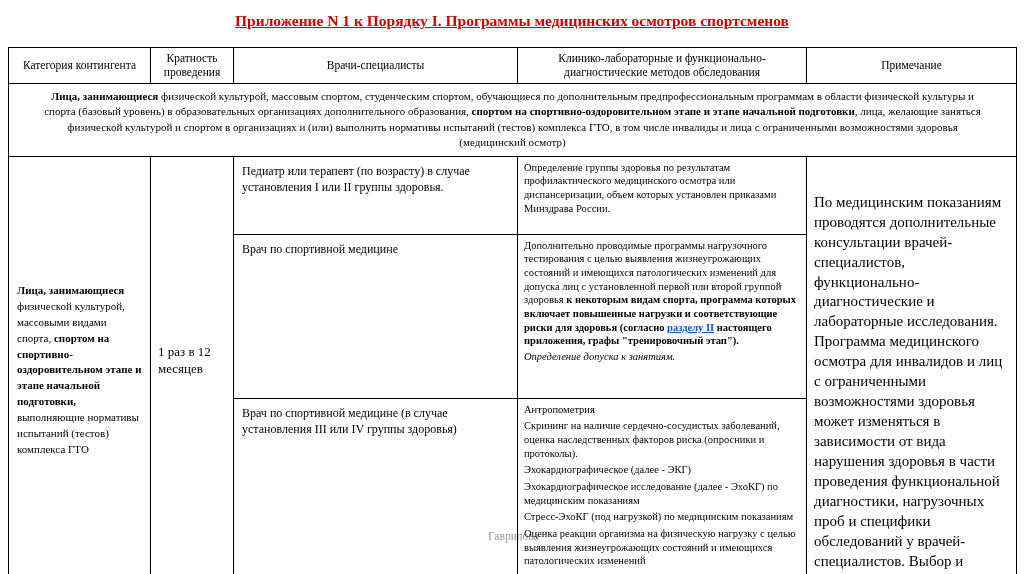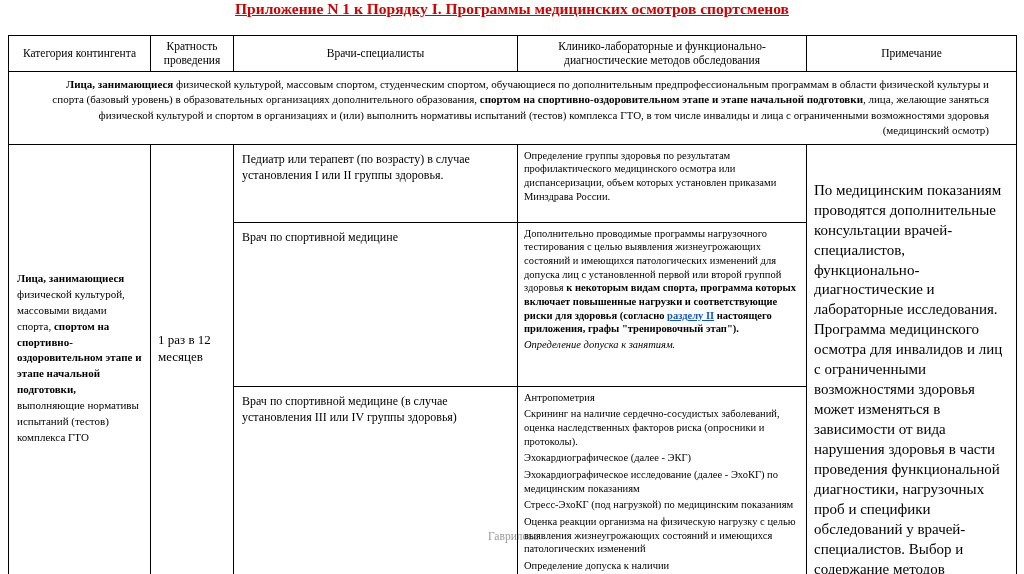--- a/index.html
+++ b/index.html
@@ -6,21 +6,21 @@
   html, body {
     width: 1024px; height: 574px;
     overflow: hidden;
     background: #ffffff;
     font-family: "Liberation Serif", "DejaVu Serif", serif;
     color: #000;
     position: relative;
   }
   .title {
     text-align: center;
-    padding-top: 0;
+    padding-top: 12px;
     font-size: 15.5px;
     font-weight: bold;
     color: #d40000;
     position: relative;
     z-index: 2;
   }
   .title span { text-decoration: underline; }
   table.main {
     border-collapse: collapse;
     table-layout: fixed;
@@ -39,21 +39,21 @@
     font-size: 11.5px;
     line-height: 1.25;
     vertical-align: middle;
     padding: 3px 4px;
     height: 32px;
     text-align: center;
   }
   tr.section-row td {
     font-size: 11px;
     line-height: 1.4;
-    text-align: right;
+    text-align: center;
     padding: 5px 27px;
     height: 73px;
   }
   tr.row-a { height: 78px; }
   tr.row-b { height: 164px; }
   .cell-category {
     font-size: 11px;
     line-height: 1.45;
     padding: 126px 8px 6px 8px;
   }

